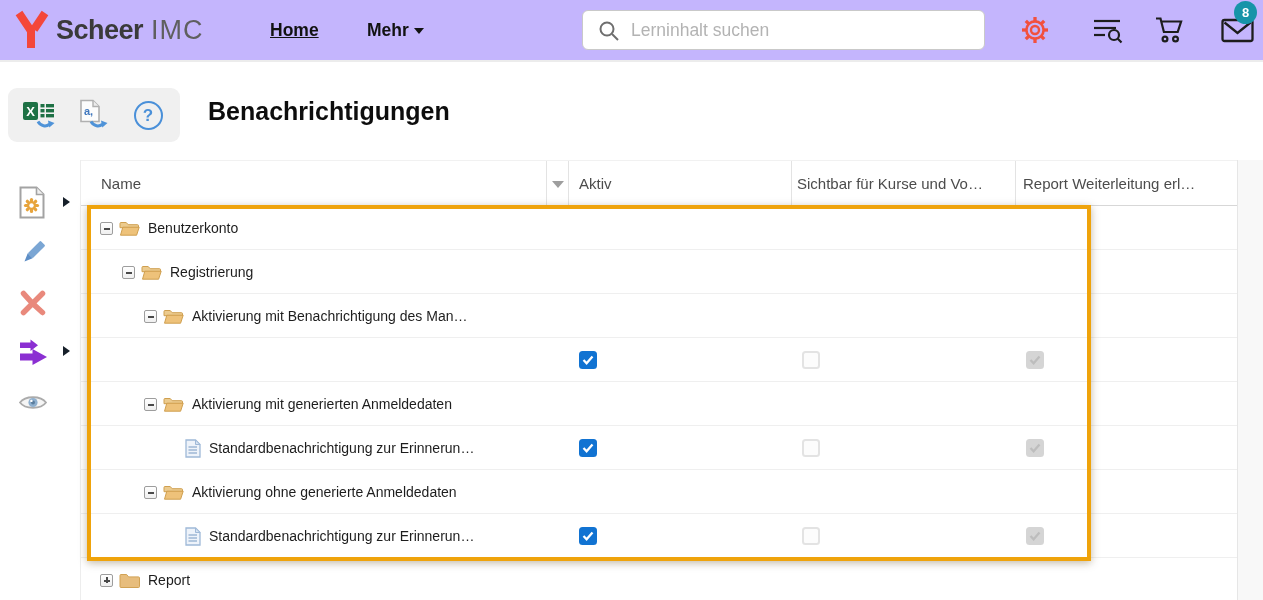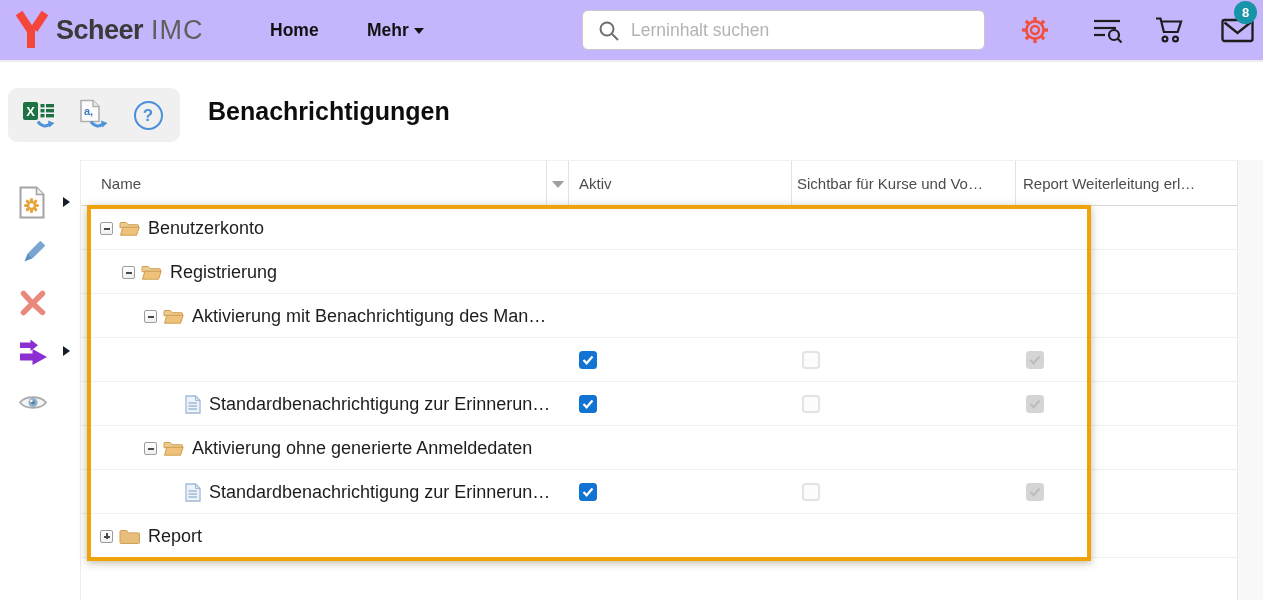--- a/index.html
+++ b/index.html
@@ -7,21 +7,21 @@
   body { font-family:"Liberation Sans", sans-serif; }
   #stage { position:relative; width:1263px; height:600px; background:#fff; overflow:hidden; }
 
   
   .topbar { position:absolute; top:0; left:0; width:1263px; height:62px; background:#c4b5fd; border-bottom:2px solid #ececec; z-index:20; }
   .logo { position:absolute; left:14px; top:0; height:60px; display:flex; align-items:center; cursor:pointer; }
   .logo svg { margin-right:6px; }
   .brand-bold { font-size:27px; font-weight:bold; color:#3a3a3a; letter-spacing:-0.5px; }
   .brand-light { font-size:27px; color:#5f5f5f; margin-left:8px; letter-spacing:1px; }
   .nav-item { position:absolute; top:0; height:60px; line-height:60px; font-size:17.5px; font-weight:bold; color:#121212; cursor:pointer; white-space:nowrap; }
-  .nav-home { left:270px; }
+  .nav-home { left:270px;text-decoration:underline; }
   .nav-mehr { left:367px; }
   .caret-down { display:inline-block; width:0; height:0; border-left:5.5px solid transparent; border-right:5.5px solid transparent; border-top:6px solid #121212; margin-left:5px; vertical-align:middle; }
   .search { position:absolute; left:582px; top:10px; width:403px; height:40px; border:1px solid #c9c9c9; border-radius:6px; background:#fff; }
   .search svg { position:absolute; left:15px; top:9px; }
   .search input { position:absolute; left:0; top:0; width:100%; height:100%; border:none; outline:none; background:transparent; padding-left:48px; font-size:17.5px; color:#333; font-family:"Liberation Sans", sans-serif; }
   .search input::placeholder { color:#b3b3b3; }
   .topicon { position:absolute; top:16px; cursor:pointer; }
   .ti-gear { left:1021px; }
   .ti-filter { left:1092px; top:15px; }
   .ti-cart { left:1154px; top:15px; }
@@ -47,21 +47,21 @@
   .hdiv { position:absolute; top:0; bottom:0; width:1px; background:#e3e3e3; }
   .sort-caret { position:absolute; left:471px; top:20px; width:0; height:0; border-left:6.5px solid transparent; border-right:6.5px solid transparent; border-top:7px solid #9e9e9e; cursor:pointer; }
   .tbody { position:relative; width:1156px; }
   .trow { position:relative; height:44px; border-bottom:1px solid #efefef; background:#fff; width:1156px; cursor:pointer; }
   .name-cell { position:absolute; left:0; top:0; height:44px; display:flex; align-items:center; }
   .expander { position:relative; width:13px; height:13px; border:1px solid #9d9d9d; border-radius:2px; background:linear-gradient(#ffffff,#efefef); margin-right:6px; flex:none; }
   .expander .h { position:absolute; left:2.5px; right:2.5px; top:5px; height:2px; background:#4a4a4a; }
   .expander .v { position:absolute; top:2.5px; bottom:2.5px; left:5px; width:2px; background:#4a4a4a; }
   .expander-spacer { width:19px; flex:none; }
   .ticon { margin-right:8px; flex:none; display:flex; align-items:center; }
-  .tlabel { font-size:18px; color:#1d1d1d; white-space:nowrap; }
+  .tlabel { font-size:14px; color:#1d1d1d; white-space:nowrap; }
   .cb { position:absolute; top:13px; width:18px; height:18px; border-radius:3.5px; display:flex; align-items:center; justify-content:center; cursor:pointer; }
   .cb.checked { background:#1173d2; }
   .cb.unchecked { background:#fcfcfc; border:2px solid #e3e3e3; cursor:pointer; }
   .cb.disabled { background:#d5d5d5; cursor:default; }
   .gutter { position:absolute; left:1156px; top:0; width:27px; height:440px; background:#f8f8f8; border-left:1px solid #e6e6e6; }
   .hlbox { position:absolute; left:6px; top:45px; width:1004px; height:356px; border:4px solid #efa30b; pointer-events:none; box-shadow:0 2px 8px rgba(80,55,0,0.35); z-index:5; }
 </style>
 </head>
 <body>
 
@@ -268,20 +268,34 @@
             </svg>
           </span>
           <span class="cb unchecked" style="left:721px"></span>
           <span class="cb disabled" style="left:945px">
             <svg width="12" height="10" viewBox="0 0 12 10">
               <path d="M1.5 5 L4.6 8.2 L10.5 1.6" fill="none" stroke="#bdbdbd" stroke-width="2.3"></path>
             </svg>
           </span>
         </div>
         <div class="trow">
+          <div class="name-cell" style="padding-left:63px">
+            <span class="expander">
+              <i class="h"></i>
+            </span>
+            <span class="ticon">
+              <svg width="21" height="17" viewBox="0 0 21 17">
+                <path d="M1 3.5 a1 1 0 0 1 1 -1 h5.2 l2 2.2 h9.3 a1 1 0 0 1 1 1 v2 H1 z" fill="#eccb8e" stroke="#cf9f4f" stroke-width="1"></path>
+                <path d="M3.8 7.2 h16.4 l-2.6 8 H1.5 z" fill="#eec27a" stroke="#cf9f4f" stroke-width="1"></path>
+              </svg>
+            </span>
+            <span class="tlabel">Aktivierung mit generierten Anmeldedaten</span>
+          </div>
+        </div>
+        <div class="trow">
           <div class="name-cell" style="padding-left:85px">
             <span class="expander-spacer"></span>
             <span class="ticon">
               <svg width="16" height="19" viewBox="0 0 16 19">
                 <path d="M1 1 h9.5 l4.5 4.5 v12.5 h-14 z" fill="#eef3fa" stroke="#9fb9d8" stroke-width="1.3"></path>
                 <path d="M10.5 1 l4.5 4.5 h-4.5 z" fill="#d7e3f2" stroke="#9fb9d8" stroke-width="1"></path>
                 <g stroke="#8aa9cc" stroke-width="1.2">
                   <line x1="3.5" y1="8" x2="12" y2="8"></line>
                   <line x1="3.5" y1="11" x2="12" y2="11"></line>
                   <line x1="3.5" y1="14" x2="12" y2="14"></line>

